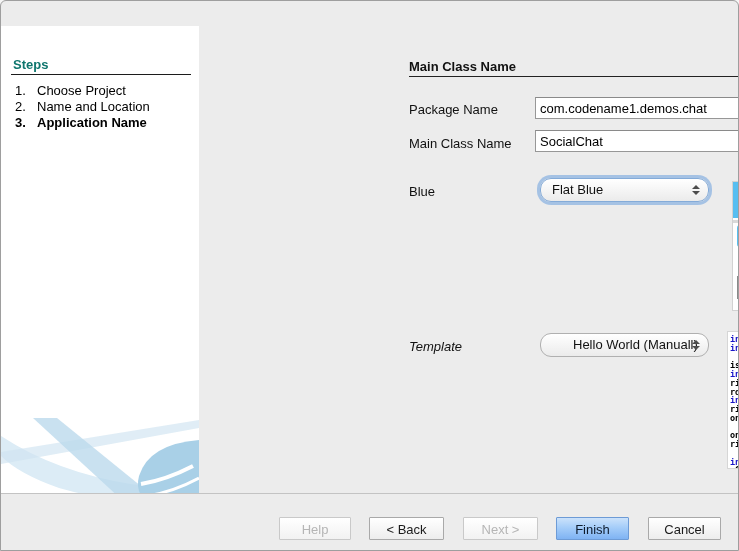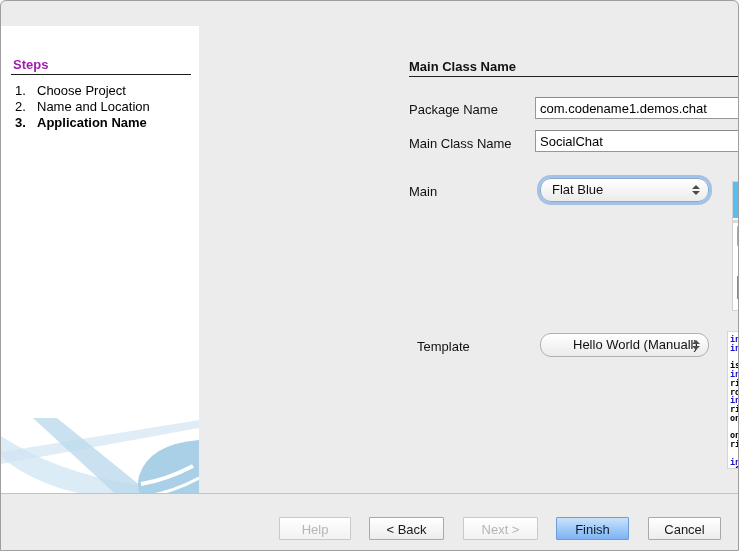--- a/index.html
+++ b/index.html
@@ -12,21 +12,21 @@
               font-size:13px;color:#3f3f3f;}
   .dot{position:absolute;top:6px;width:13px;height:13px;border-radius:50%;box-sizing:border-box;}
   .dot-red{left:9px;background:var(--traffic-red);border:1px solid #d8443f;}
   .dot-gray{left:26px;background:var(--traffic-gray);border:1px solid #c2c2c2;}
   .dot-green{left:43px;background:var(--traffic-green);border:1px solid #27a83a;}
   
   .sidebar{position:absolute;left:0;top:25px;width:198px;height:467px;background:#ffffff;}
   .content{position:absolute;left:198px;top:25px;width:541px;height:467px;background:#ececec;}
   .footer{position:absolute;left:0;top:492px;width:100%;height:59px;background:#ececec;border-top:1px solid #c3c3c3;box-sizing:border-box;}
   
-  .steps-title{position:absolute;left:12px;top:31px;font-size:13px;font-weight:bold;color:#a21caf;}
+  .steps-title{position:absolute;left:12px;top:31px;font-size:13px;font-weight:bold;color:#0f766e;}
   .rule{position:absolute;height:1px;background:#1c1c1c;}
   .steps-rule{left:10px;top:48px;width:180px;}
   .step-row{position:absolute;left:14px;width:180px;font-size:13px;color:#000000;}
   .step-num{display:inline-block;width:22px;}
   .step-row.active{font-weight:bold;}
   .swoosh{position:absolute;left:0;top:388px;width:198px;height:100px;}
   
   .content-header{position:absolute;left:210px;top:33px;font-size:13px;font-weight:bold;color:#111;}
   .content-rule{left:210px;top:50px;width:519px;background:#222;}
   .field-label{position:absolute;font-size:13px;color:#111;}
@@ -104,21 +104,21 @@
   <div class="content">
     <div class="content-header">Main Class Name</div>
     <div class="rule content-rule"></div>
 
     <label class="field-label" style="left:210px;top:76px;">Package Name</label>
     <input class="text-field" style="left: 336px; top: 71px;" type="text" value="com.codename1.demos.chat">
 
     <label class="field-label" style="left:210px;top:110px;">Main Class Name</label>
     <input class="text-field" style="left: 336px; top: 104px;" type="text" value="SocialChat">
 
-    <label class="field-label" style="left:210px;top:158px;">Main</label>
+    <label class="field-label" style="left:210px;top:158px;">Blue</label>
     <div class="combo focused" style="left:341px;top:152px;">
       <span>Flat Blue</span>
       <span class="combo-arrows">
           <span class="arr-up"></span>
           <span class="arr-dn"></span>
         </span>
     </div>
 
     <div class="theme-preview">
       <div class="tp-header">
@@ -126,21 +126,21 @@
         
       </div>
       <div class="tp-divider"></div>
       <div class="tp-button">
         
       </div>
 
       <div class="tp-textfield">TextField</div>
     </div>
 
-    <label class="field-label" style="left:218px;top:313px;">Template</label>
+    <label class="field-label" style="left:210px;top:313px;font-style:italic;">Template</label>
     <div class="combo" style="left:341px;top:307px;padding-left:32px;">
       <span>Hello World (Manuall)</span>
       <span class="combo-arrows">
           <span class="arr-up"></span>
           <span class="arr-dn"></span>
         </span>
     </div>
 
     <div class="code-preview">
         <div class="code-line"><span class="tok-k">inal</span></div>

